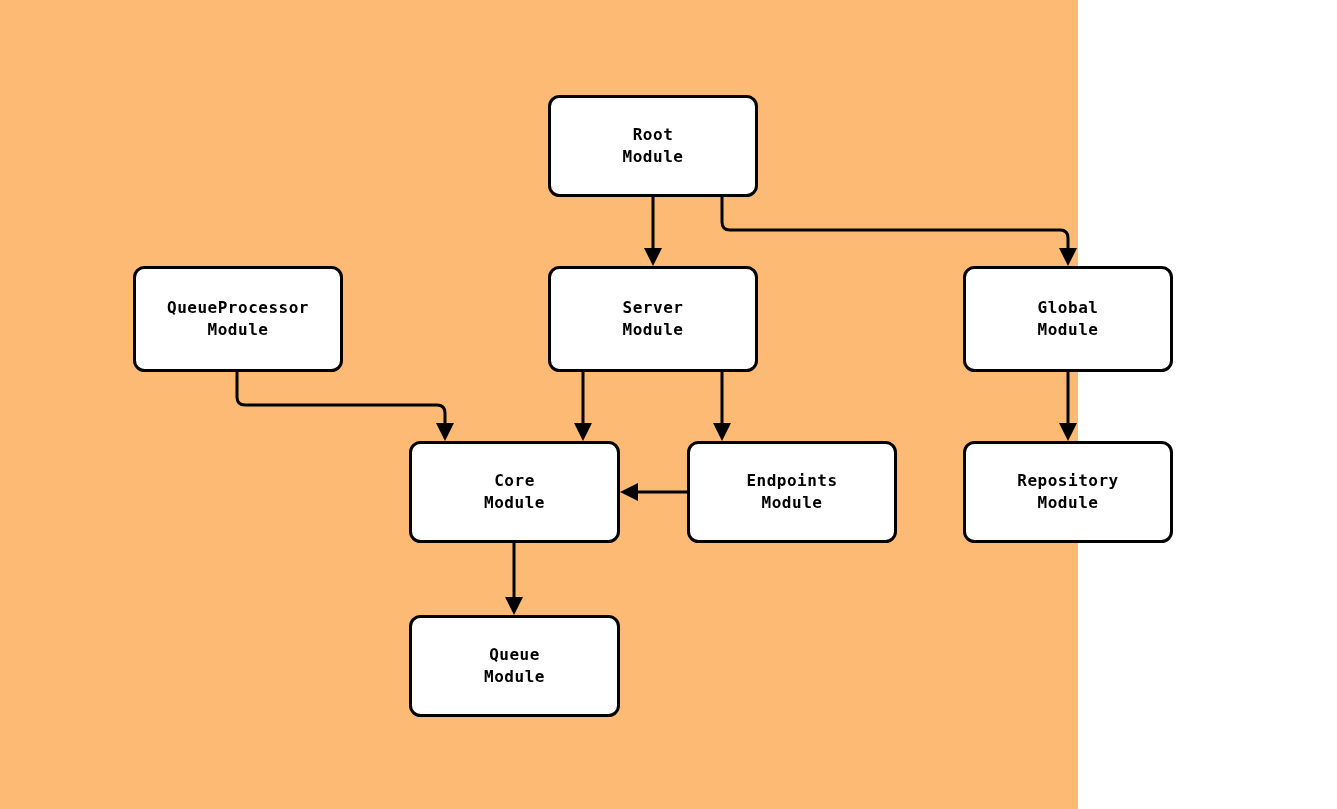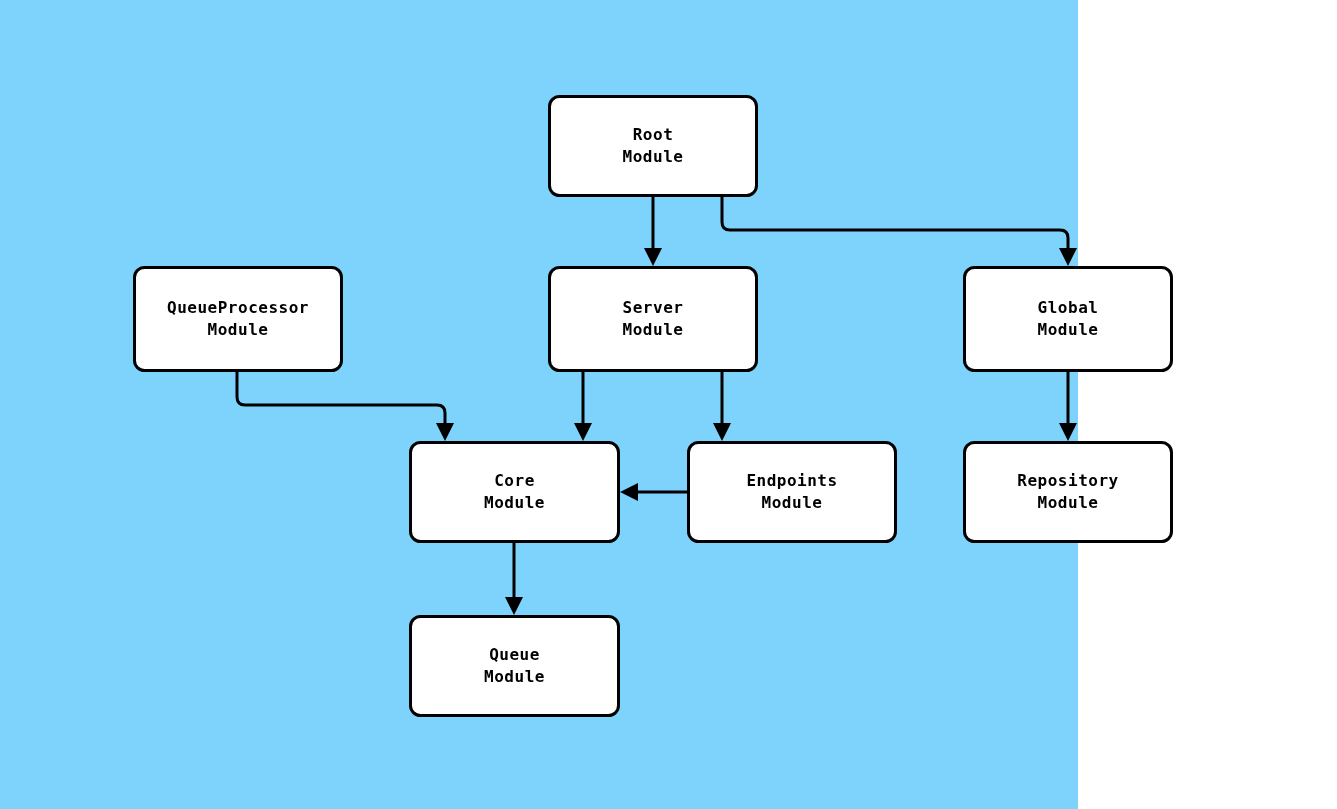--- a/index.html
+++ b/index.html
@@ -11,21 +11,21 @@
   body {
     width: 1337px;
     height: 809px;
     font-family: "DejaVu Sans Mono", "Liberation Mono", monospace;
     overflow: hidden;
   }
   #diagram-root {
     position: relative;
     width: 1078px;
     height: 809px;
-    background: #7dd3fc;
+    background: #fdba74;
   }
   svg.diagram-canvas {
     position: absolute;
     top: 0;
     left: 0;
     width: 1337px;
     height: 809px;
     display: block;
   }
   .node-shape {

